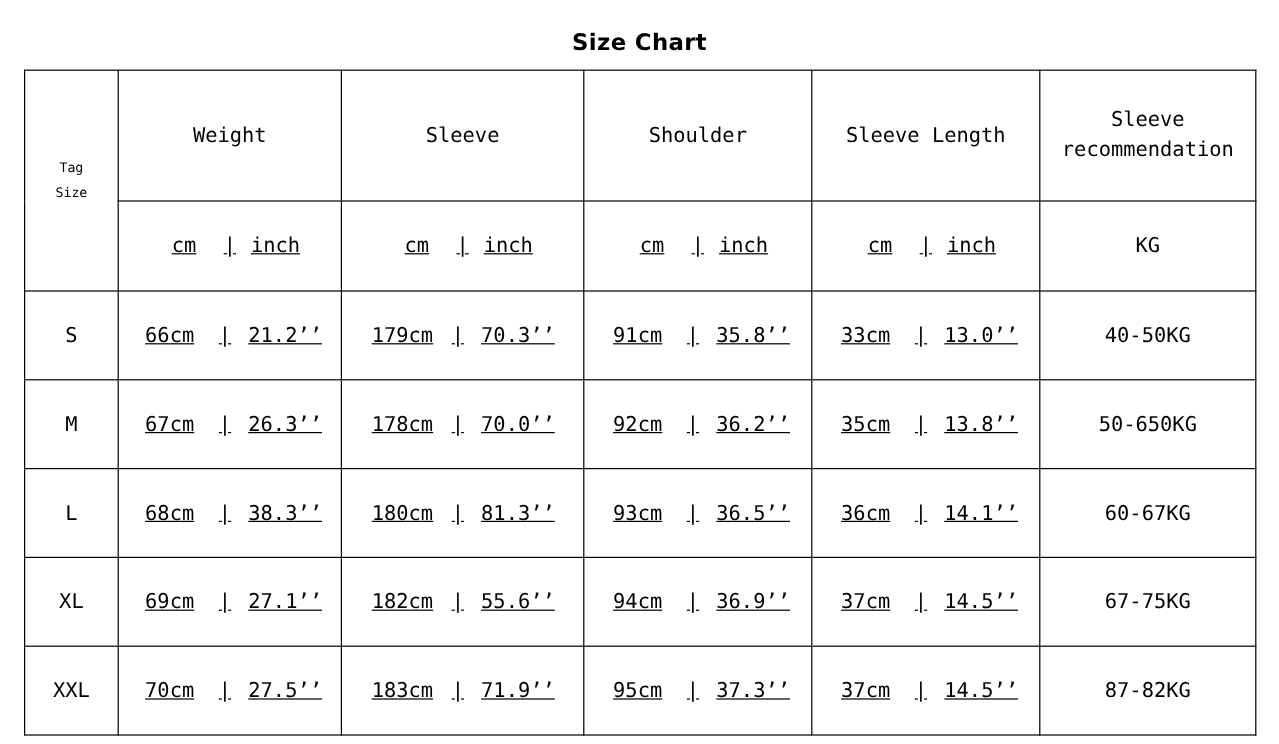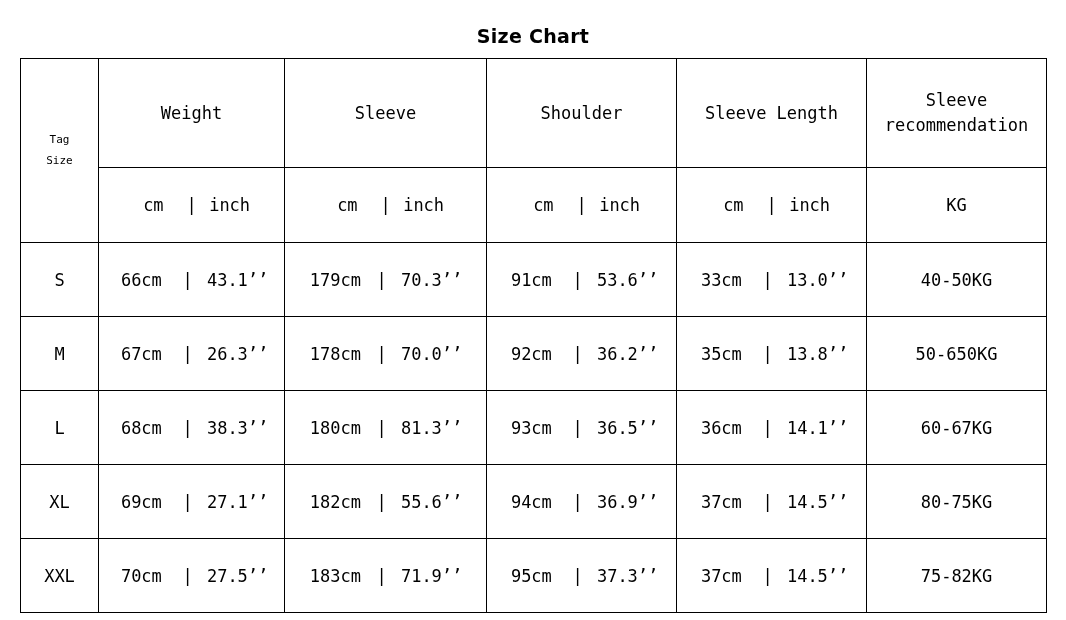--- a/index.html
+++ b/index.html
@@ -83,36 +83,38 @@
     padding: 0 6px;
   }
   .weight-head .wl {
     display: block;
   }
   .unit-pair {
     display: flex;
     align-items: center;
     justify-content: center;
     gap: 0;
+    text-decoration: underline;
   }
   .unit-pair .u {
     min-width: 58px;
     text-align: center;
   }
   .unit-pair .sep {
     color: #000;
     padding: 0 4px;
     font-size: 17px;
   }
   tr.data-row td {
     height: 73px;
   }
   .val-pair {
     display: flex;
     justify-content: center;
+    text-decoration: underline;
   }
   .val-pair .v-cm {
     min-width: 78px;
     text-align: center;
     font-size: 17px;
   }
   .val-pair .v-sep {
     padding: 0 2px;
     font-size: 17px;
   }
@@ -193,35 +195,35 @@
           <th class="head-sub">KG</th>
         </tr>
       </thead>
       <tbody>
         <tr class="data-row">
           <td class="size-label">S</td>
           <td>
             <div class="val-pair">
               <span class="v-cm">66cm</span>
               <span class="v-sep">|</span>
-              <span class="v-in">43.1’’</span>
+              <span class="v-in">21.2’’</span>
             </div>
           </td>
           <td>
             <div class="val-pair">
               <span class="v-cm">179cm</span>
               <span class="v-sep">|</span>
               <span class="v-in">70.3’’</span>
             </div>
           </td>
           <td>
             <div class="val-pair">
               <span class="v-cm">91cm</span>
               <span class="v-sep">|</span>
-              <span class="v-in">53.6’’</span>
+              <span class="v-in">35.8’’</span>
             </div>
           </td>
           <td>
             <div class="val-pair">
               <span class="v-cm">33cm</span>
               <span class="v-sep">|</span>
               <span class="v-in">13.0’’</span>
             </div>
           </td>
           <td class="single-val">40-50KG</td>
@@ -316,21 +318,21 @@
               <span class="v-in">36.9’’</span>
             </div>
           </td>
           <td>
             <div class="val-pair">
               <span class="v-cm">37cm</span>
               <span class="v-sep">|</span>
               <span class="v-in">14.5’’</span>
             </div>
           </td>
-          <td class="single-val">80-75KG</td>
+          <td class="single-val">67-75KG</td>
         </tr>
 
         <tr class="data-row">
           <td class="size-label">XXL</td>
           <td>
             <div class="val-pair">
               <span class="v-cm">70cm</span>
               <span class="v-sep">|</span>
               <span class="v-in">27.5’’</span>
             </div>
@@ -349,19 +351,19 @@
               <span class="v-in">37.3’’</span>
             </div>
           </td>
           <td>
             <div class="val-pair">
               <span class="v-cm">37cm</span>
               <span class="v-sep">|</span>
               <span class="v-in">14.5’’</span>
             </div>
           </td>
-          <td class="single-val">75-82KG</td>
+          <td class="single-val">87-82KG</td>
         </tr>
       </tbody>
     </table>
   </div>
 
 </div>
 
 </body></html>

